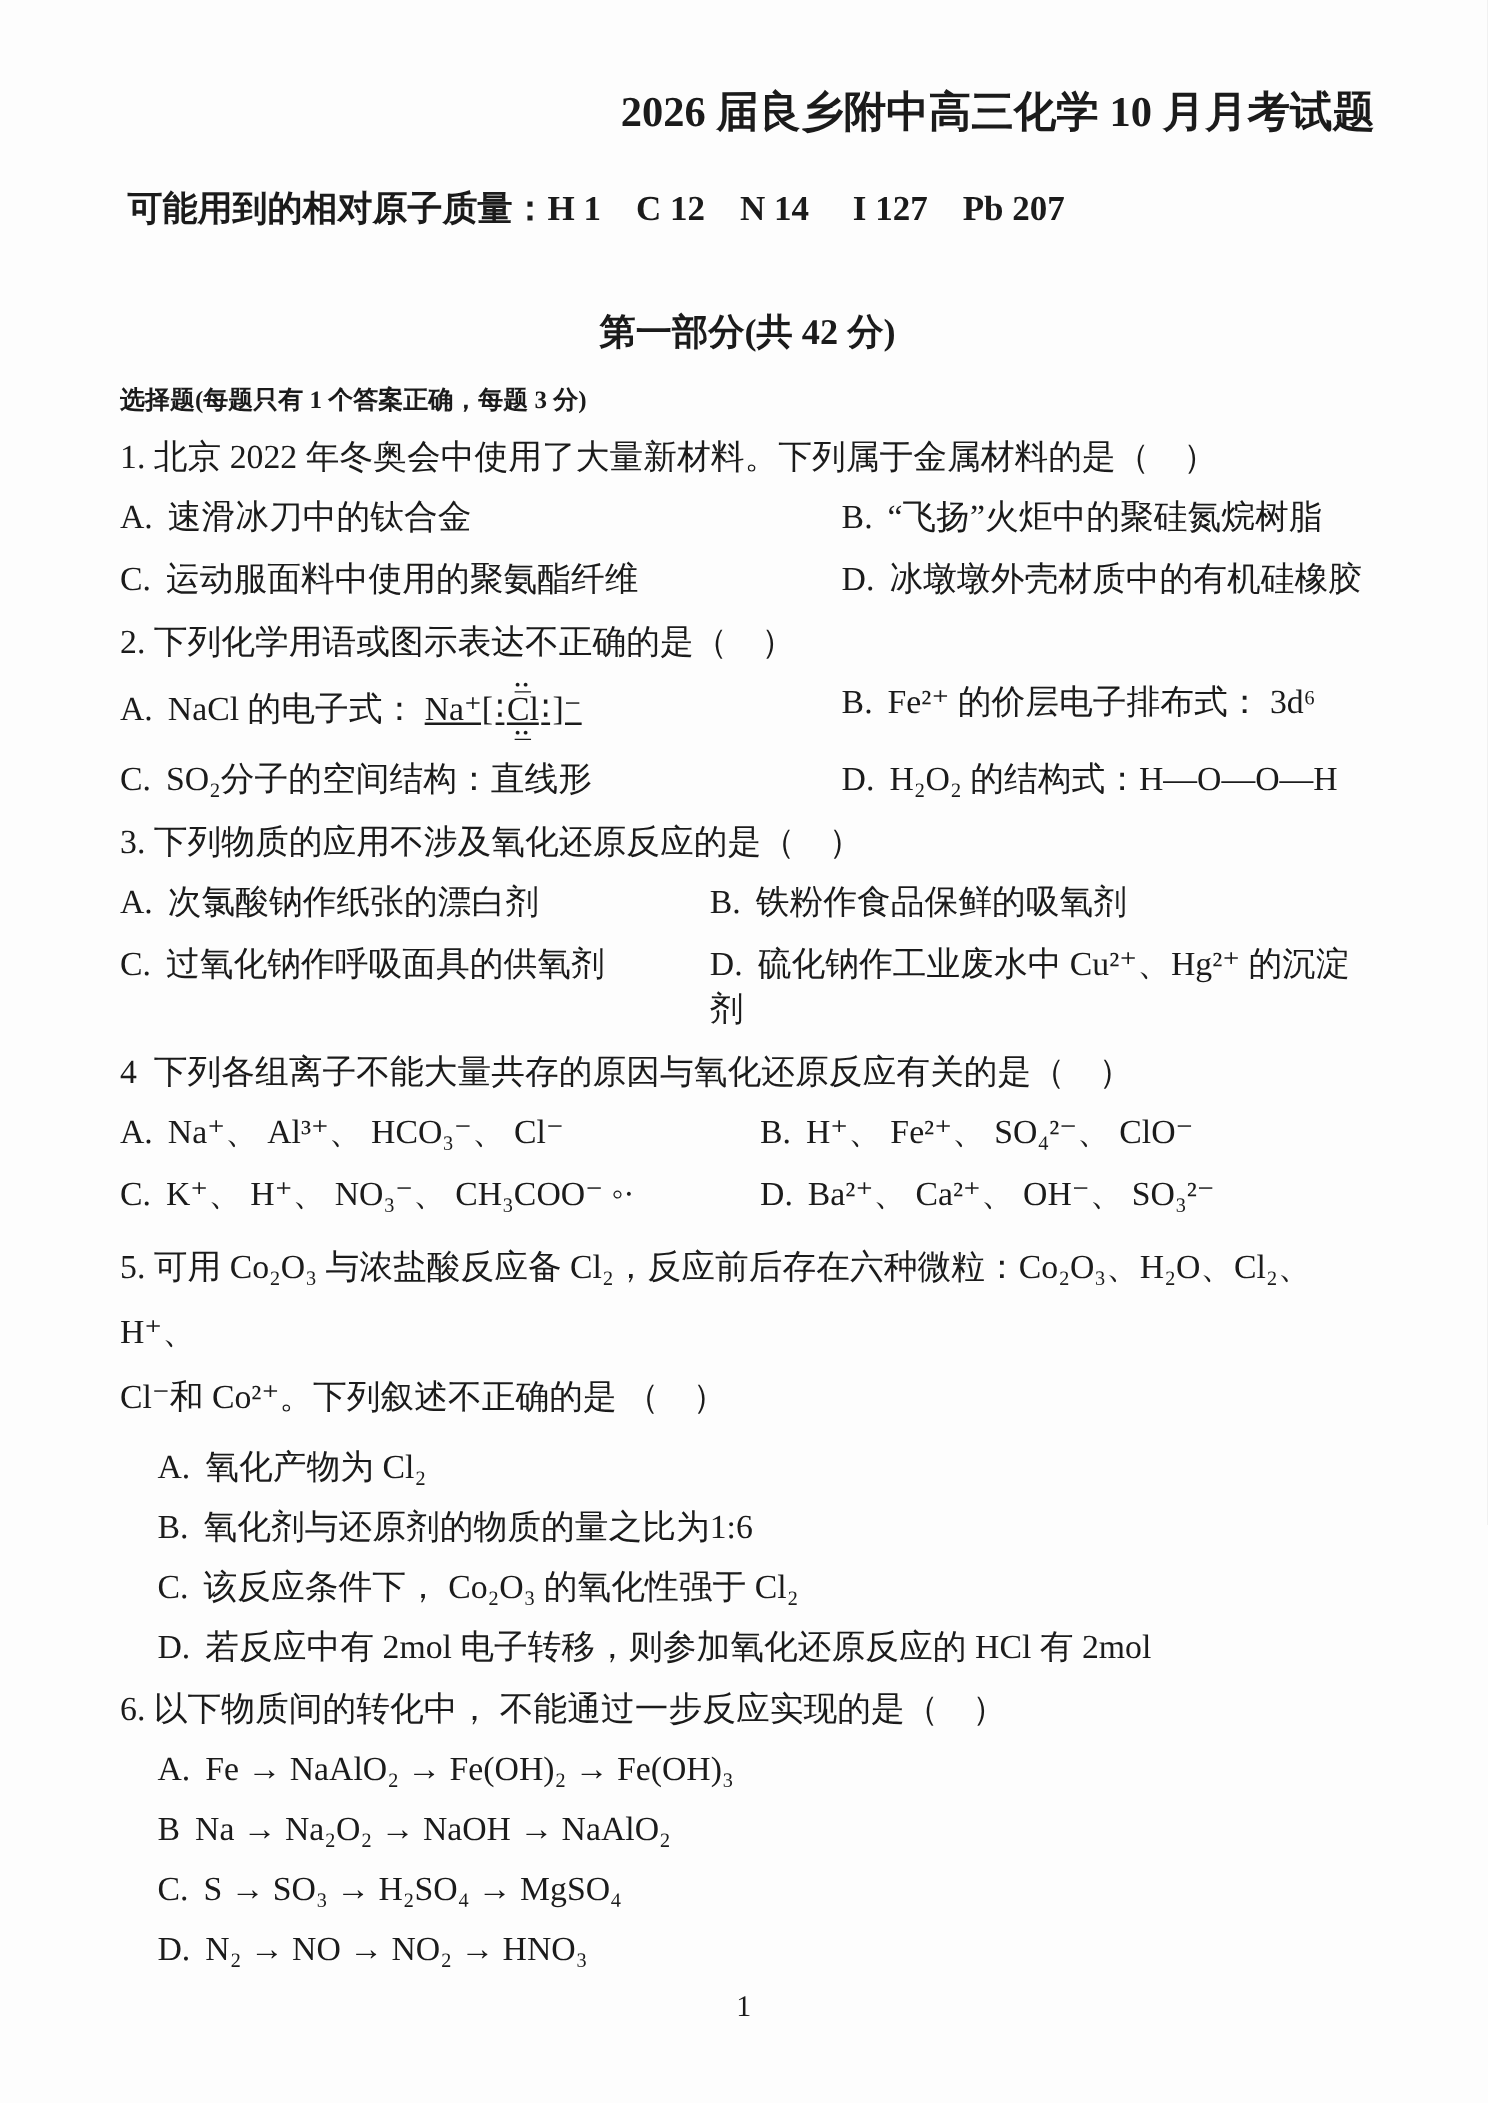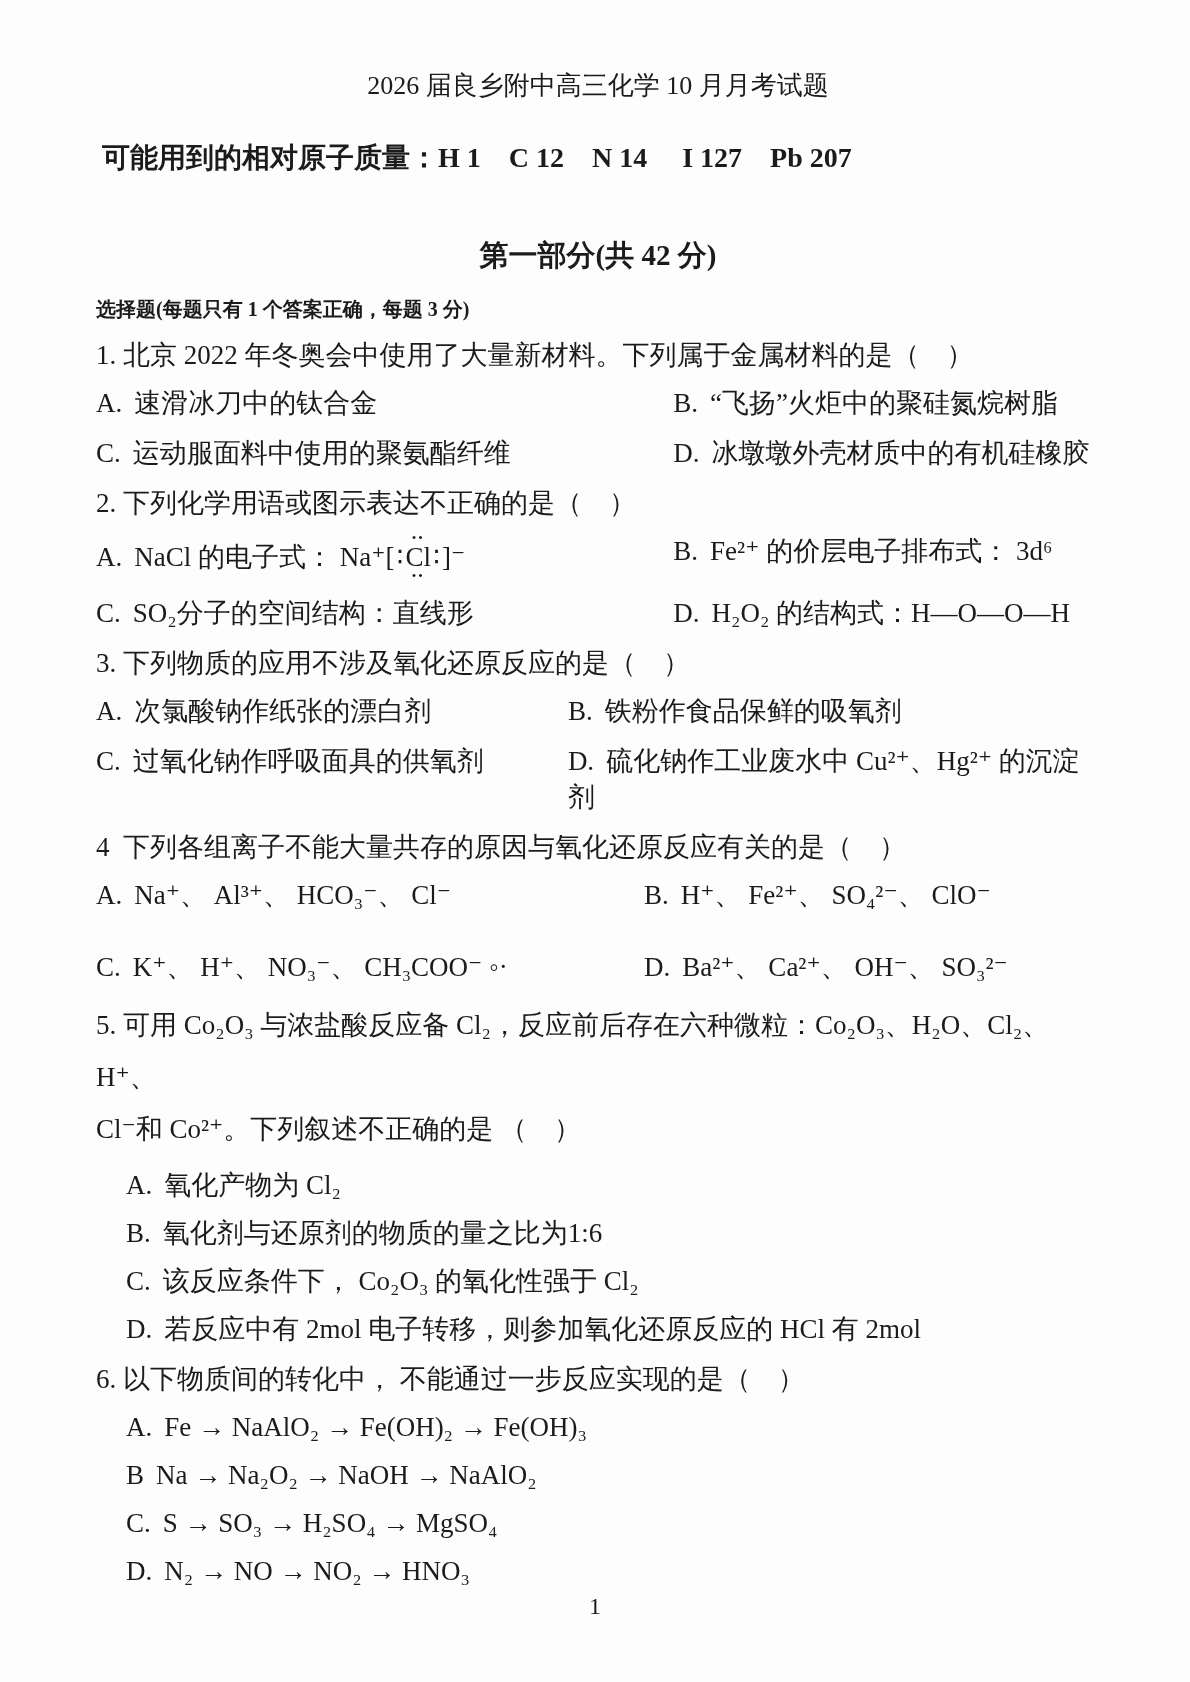--- a/index.html
+++ b/index.html
@@ -8,41 +8,41 @@
     width:1190px; height:1682px;
     margin:0 auto;
     background:#fdfdfd;
     box-sizing:border-box;
     padding:70px 90px 0 96px;
     color:#1b1b1b;
     font-family:"Liberation Serif","DejaVu Serif",serif;
   }
   [data-bind] { white-space:pre-wrap; }
 
-  .title { text-align:center; font-weight:normal; font-size:26px; line-height:1.25; }
+  .title { text-align:right; font-weight:bold; font-size:34px; line-height:1.25; }
   .masses { margin-top:37px; font-weight:bold; font-size:28px; line-height:1.3; padding-left:6px; }
   .part-title { margin-top:60px; text-align:center; font-weight:bold; font-size:29px; }
   .instructions { margin-top:20px; font-weight:bold; font-size:20px; }
 
   .q { margin-top:14px; }
   .stem { font-size:27px; line-height:36px; }
   .opts { display:grid; margin-top:12px; row-gap:14px; }
   .opt { font-size:27px; line-height:36px; }
   .opt .lbl { margin-right:12px; }
 
   .q1 .opts { grid-template-columns:57.5% 42.5%; }
   .q2 .opts { grid-template-columns:57.5% 42.5%; }
   .q3 .opts { grid-template-columns:47% 53%; }
-  .q4 .opts { grid-template-columns:51% 49%;gap:36px; }
+  .q4 .opts { grid-template-columns:51% 49%; }
 
   .list .opt { padding-left:30px; margin-top:12px; }
   .q5 .stem { line-height:52px; }
 
   .opt-flex { display:flex; align-items:center; }
-  .lewis { display:inline-flex; align-items:center; }
+  .lewis { display:inline-flex; align-items:center;text-decoration:underline; }
   .lewis .ratio { margin:0 2px; }
   .stack { display:inline-flex; flex-direction:column; align-items:center; line-height:1; }
   .stack .dots { font-size:13px; line-height:10px; letter-spacing:2px; }
   .stack .clsym { font-size:27px; line-height:28px; }
 
   .footer {
     position:absolute; left:0; right:0; bottom:62px;
     text-align:center; font-size:24px;
   }
 </style>

